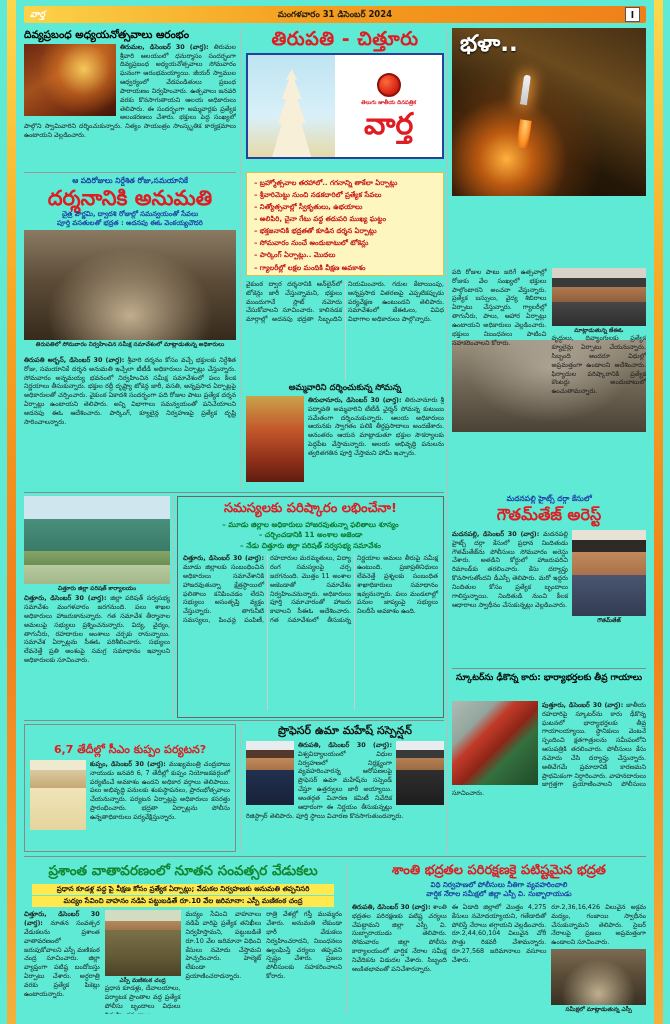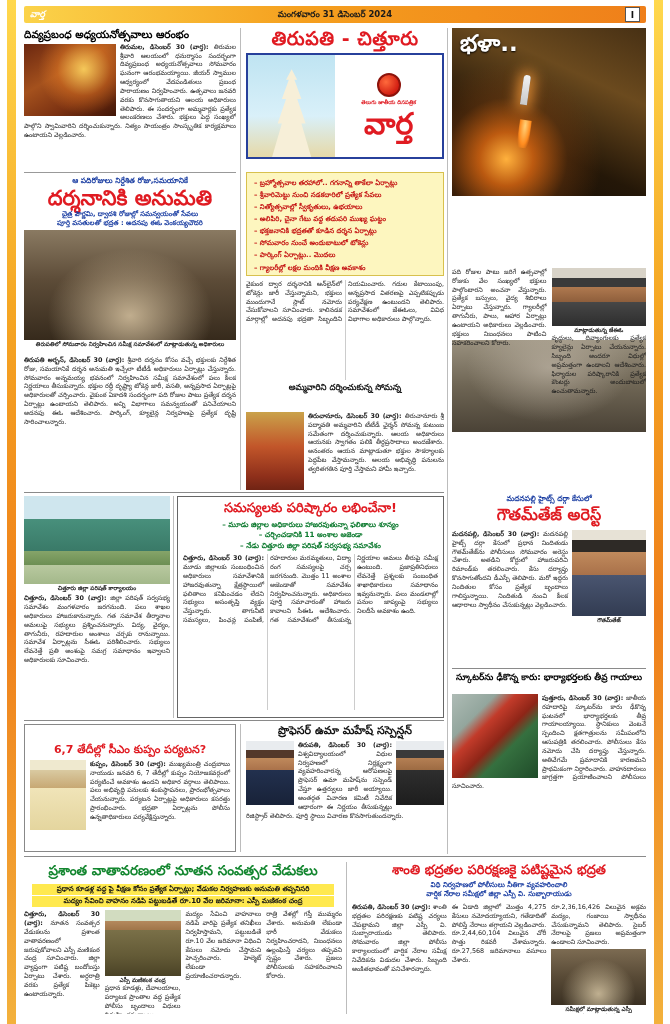--- a/index.html
+++ b/index.html
@@ -1,16 +1,16 @@
 <!DOCTYPE html>
 <html><head>
 <meta charset="utf-8">
 <style>
   html,body{margin:0;padding:0;background:#e9e9e9}
-  .page{position:relative;width:670px;height:1024px;margin:0 auto;background:#ffffff;
+  .page{position:relative;width:670px;height:1024px;margin:0 auto;background:#5eead4;
         font-family:"DejaVu Sans",sans-serif;overflow:hidden}
   .edge{position:absolute;top:0;width:9px;height:100%;
         background:linear-gradient(180deg,#ffd84d,#f5a623 30%,#ef7f1a 60%,#f3b13c 100%)}
   .edge-l{left:7px}.edge-r{right:7px}
   .topbar{position:absolute;left:24px;top:6px;width:622px;height:17px;display:flex;align-items:center;
         padding:0 6px;box-sizing:border-box;border-radius:2px;
         background:linear-gradient(90deg,#fbd34a,#f59f1e 45%,#ef7f1a)}
   .tb-brand{color:#fff;font-weight:bold;font-style:italic;font-size:9px}
   .tb-date{flex:1;text-align:center;font-size:8.5px;font-weight:bold;color:#1a1a1a}
   .tb-page{width:13px;height:13px;background:#fff;border:1px solid #555;font-size:9px;font-weight:bold;
@@ -59,21 +59,21 @@
   .mtg{left:24px;top:230px;width:212px;height:124px}
   .mtg-ph{width:100%;height:110px}
   .ph-meeting{background:radial-gradient(ellipse at 50% 78%,rgba(214,194,160,.85),transparent 55%),
         linear-gradient(180deg,#8a7a62 0%,#5d4c38 45%,#362a1c 100%)}
   .a2bl{left:24px;top:356px;width:212px;height:134px}
   .bullets{left:246px;top:172px;width:198px;height:104px;background:#fdf6bf;border:1px solid #d8c14e;padding:4px 7px}
   .bi{font-size:6.9px;font-weight:bold;color:#c41111;line-height:1.75;white-space:nowrap;overflow:hidden}
   .bi::before{content:"– "}
   .a2bc{left:246px;top:280px;width:198px;height:100px;column-count:2;column-gap:6px;column-rule:1px solid #ccc}
   .a3{left:246px;top:382px;width:198px;height:108px}
-  .h-a3{font-size:8.5px;color:#111;text-align:center;margin-bottom:18px}
+  .h-a3{font-size:8.5px;color:#111;text-align:center;margin-bottom:2px}
   .a3row{display:flex;gap:4px}
   .ph-ritual{width:58px;height:86px;flex:none;
         background:linear-gradient(180deg,#caa24a 0%,#c2562a 40%,#8e2f1a 75%,#5e1d10 100%)}
   .aud{left:452px;top:172px;width:194px;height:92px}
   .ph-audience{background:radial-gradient(ellipse at 50% 30%,rgba(200,190,175,.6),transparent 60%),
         linear-gradient(180deg,#9a917f 0%,#6e6554 50%,#4a4236 100%)}
   .a2br{left:452px;top:268px;width:194px;height:222px;display:flex;gap:5px}
   .colA,.colB{flex:1;min-width:0}
   .prt{width:100%;height:58px;
         background:linear-gradient(180deg,#d8d3c8 0%,#d8d3c8 18%,#3a3a3a 18%,#3a3a3a 32%,#b07a50 32%,#8f5f3c 58%,#474747 58%,#2e2e2e 100%)}
@@ -86,21 +86,21 @@
   .pt{font-size:7.2px;font-weight:bold;color:#0c7a2e;text-align:center;line-height:1.45}
   .cols3{column-count:3;column-gap:6px;column-rule:1px solid #ccc;margin-top:3px;height:156px}
   
   .a6{left:452px;top:494px;width:194px;height:172px}
   .h-a6{font-size:16px;color:#e01b22;text-align:center;margin:0 0 2px}
   .gwrap{float:right;width:74px;margin:0 0 2px 4px}
   .ph-gautham{width:74px;height:86px;
         background:linear-gradient(180deg,#e7e2d6 0%,#e7e2d6 12%,#2e2a26 12%,#2e2a26 26%,#c08a5c 26%,#a9714a 52%,#4a5570 52%,#323c52 100%)}
   
   .a7{left:452px;top:672px;width:194px;height:180px}
-  .h-a7{font-size:8.8px;color:#000;text-align:center;line-height:1.25;margin-bottom:11px}
+  .h-a7{font-size:8.8px;color:#000;text-align:center;line-height:1.25;margin-bottom:18px}
   .ph-accident{float:left;width:86px;height:84px;margin:0 4px 2px 0;
         background:linear-gradient(135deg,#aebbb5 0%,#93a69d 26%,#c23b2a 38%,#8e2517 54%,#35703f 66%,#1f4b29 100%)}
   
   .a8{left:24px;top:724px;width:212px;height:128px;border:1.5px solid #888;padding:18px 5px}
   .h-a8{font-size:11px;color:#e01b22;text-align:center;margin-bottom:2px}
   .ph-cbn{float:left;width:56px;height:70px;margin:0 4px 1px 0;
         background:linear-gradient(180deg,#efe9cf 0%,#efe9cf 15%,#d9c9a0 15%,#c7a874 40%,#f0e4b8 40%,#e4d59e 100%)}
   
   .a9{left:246px;top:724px;width:198px;height:128px}
   .h-a9{font-size:11px;color:#111;text-align:center;margin-bottom:2px}

